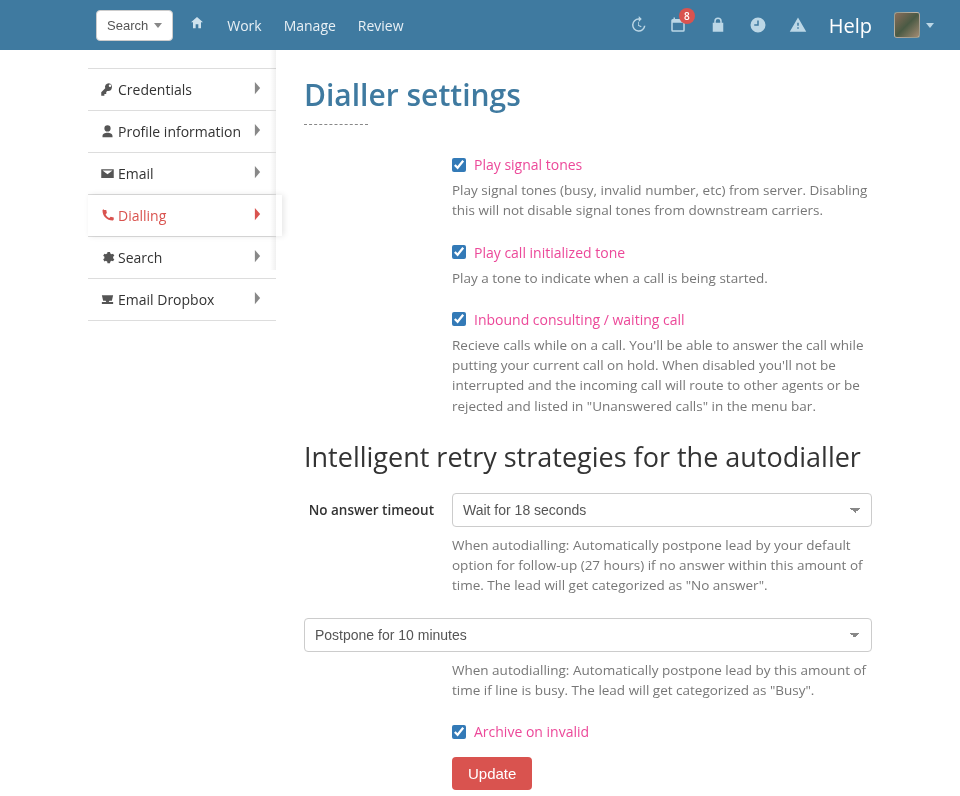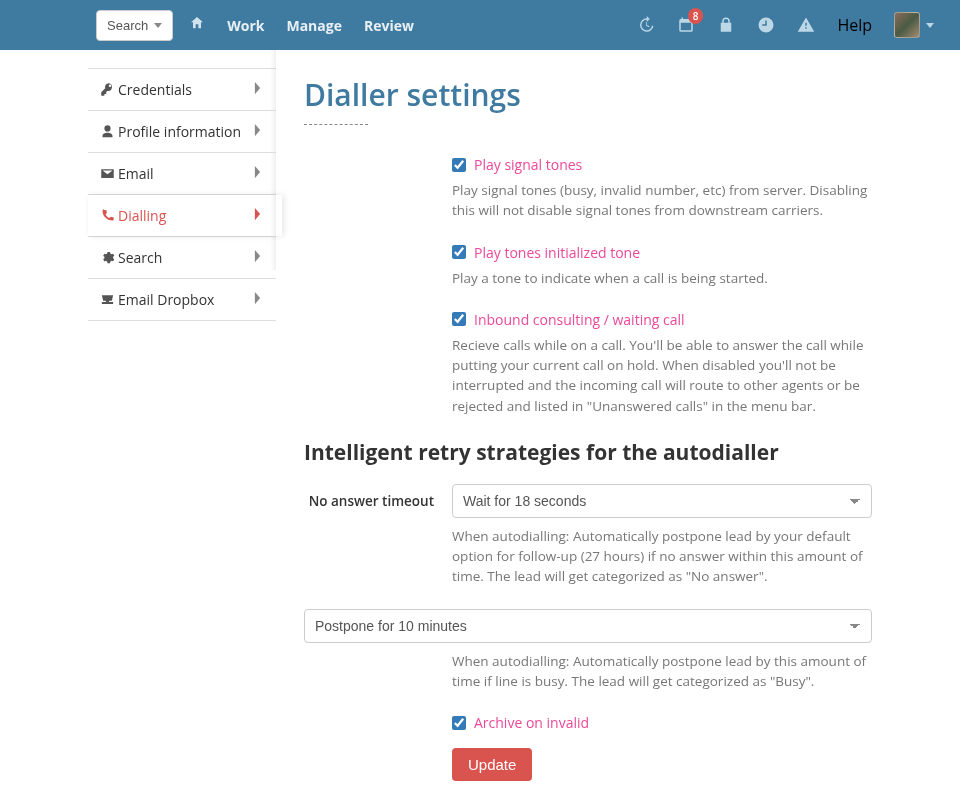--- a/index.html
+++ b/index.html
@@ -3,27 +3,27 @@
 <meta charset="utf-8">
 <style>
   * { box-sizing: border-box; margin: 0; padding: 0; }
   body { font-family: "Open Sans", "Helvetica Neue", Arial, sans-serif; font-size: 14px; color: #333; background: #fff; }
 
   .topbar { background: #3f7aa0; height: 50px; display: flex; align-items: center; padding: 0 18px 0 96px; color: #e8f0f5; }
   .search-btn { background:#fff; color:#555; border:1px solid #ccc; border-radius:4px; padding:7px 10px; font-size:13px; display:flex; align-items:center; gap:6px; cursor:pointer; }
   .search-caret { width:0; height:0; border-left:4px solid transparent; border-right:4px solid transparent; border-top:5px solid #888; }
   .nav { display:flex; align-items:center; gap:22px; margin-left:16px; }
   .nav-icon-home { color:#cfe2ed; font-size:16px; }
-  .nav a { color:#e8f0f5; text-decoration:none; font-size:14px;font-weight:bold; }
+  .nav a { color:#e8f0f5; text-decoration:none; font-size:14px; }
   .spacer { flex:1; }
   .right-icons { display:flex; align-items:center; gap:22px; margin-right:8px; }
   .right-icon { color:#bcd7e6; font-size:18px; position:relative; }
   .right-icon svg { width:18px; height:18px; fill:#bcd7e6; display:block; }
   .badge { position:absolute; top:-8px; right:-8px; background:#d9534f; color:#fff; font-size:10px; border-radius:8px; padding:1px 5px; font-weight:600; }
-  .help-link { color:#000000; text-decoration:none; font-size:16px; }
+  .help-link { color:#ffffff; text-decoration:none; font-size:20px; }
   .avatar-wrap { display:flex; align-items:center; gap:6px; cursor:pointer; }
   .avatar { width:26px; height:26px; border-radius:3px; background:linear-gradient(135deg,#8a6d5a 0%,#4a5a44 50%,#a38b73 100%); border:1px solid rgba(255,255,255,0.4); }
   .avatar-caret { width:0; height:0; border-left:4px solid transparent; border-right:4px solid transparent; border-top:5px solid #bcd7e6; }
   .wrap { width: 960px; margin:0 auto; display:flex; }
 
   .sidebar { width:276px; padding-top:18px; padding-right:0; padding-left:88px; }
   .sidebar-inner { border-top:1px solid #ddd; }
   .sb-item { display:flex; align-items:center; padding:11px 14px 11px 8px; border-bottom:1px solid #ddd; color:#333; cursor:pointer; position:relative; }
   .sb-item.active { color:#d9534f; }
   .sb-item.active::after { content:""; position:absolute; left:0; right:-6px; top:0; bottom:0; box-shadow: 2px 0 6px rgba(0,0,0,0.1); pointer-events:none; }
@@ -41,21 +41,21 @@
   .content { flex:1; padding:24px 88px 40px 28px; }
   h1.page-title { color:#3f7aa0; font-size:30px; font-weight:600; margin-bottom:8px; }
   .title-underline { width:64px; height:2px; border-bottom:1px dashed #888; margin-bottom:30px; }
 
   .form-block { margin-left:148px; margin-bottom:22px; }
   .check-row { display:flex; align-items:center; gap:8px; margin-bottom:6px; }
   .check-row input[type="checkbox"] { width:14px; height:14px; accent-color:#337ab7; }
   .check-label { color:#ec4899; font-size:14px; }
   .help-text { color:#777; font-size:13.5px; line-height:1.5; }
 
-  h2.section-title { font-size:21px; font-weight:700; color:#333; margin-top:18px; margin-bottom:18px; }
+  h2.section-title { font-size:27px; font-weight:400; color:#333; margin-top:18px; margin-bottom:18px; }
 
   .select-row { display:flex; margin-bottom:8px; }
   .select-row .lbl { width:148px; text-align:right; padding-right:18px; font-weight:600; color:#333; font-size:13.5px; padding-top:8px; }
   .select-row .fld { flex:1; }
   select.form-control { width:100%; height:34px; border:1px solid #ccc; border-radius:4px; padding:0 10px; background:#fff; color:#555; font-size:14px; appearance:none; background-image: linear-gradient(45deg, transparent 50%, #888 50%), linear-gradient(135deg, #888 50%, transparent 50%); background-position: calc(100% - 16px) 14px, calc(100% - 11px) 14px; background-size: 5px 5px, 5px 5px; background-repeat: no-repeat; }
 
   .btn-update { background:#d9534f; color:#fff; border:none; border-radius:4px; padding:8px 16px; font-size:15px; cursor:pointer; margin-top:10px; }
 
   .indent-help { margin-left:148px; margin-top:0; margin-bottom:22px; }
 </style>
@@ -194,21 +194,21 @@
       <div class="check-row">
         <input type="checkbox" checked="" style="">
         <span class="check-label">Play signal tones</span>
       </div>
       <div class="help-text">Play signal tones (busy, invalid number, etc) from server. Disabling this will not disable signal tones from downstream carriers.</div>
     </div>
 
     <div class="form-block">
       <div class="check-row">
         <input type="checkbox" checked="" style="">
-        <span class="check-label">Play tones initialized tone</span>
+        <span class="check-label">Play call initialized tone</span>
       </div>
       <div class="help-text">Play a tone to indicate when a call is being started.</div>
     </div>
 
     <div class="form-block">
       <div class="check-row">
         <input type="checkbox" checked="" style="">
         <span class="check-label">Inbound consulting / waiting call</span>
       </div>
       <div class="help-text">Recieve calls while on a call. You'll be able to answer the call while putting your current call on hold. When disabled you'll not be interrupted and the incoming call will route to other agents or be rejected and listed in "Unanswered calls" in the menu bar.</div>

